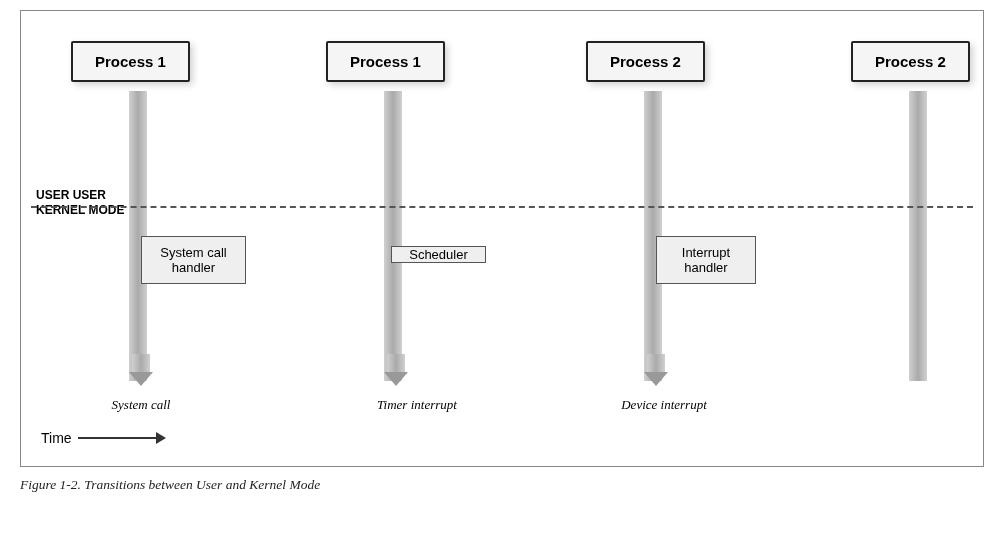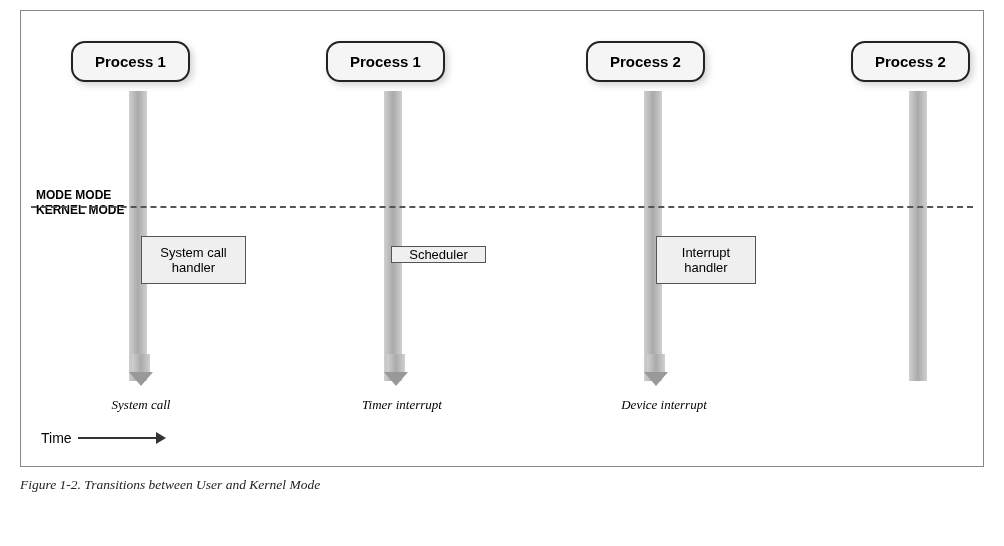--- a/index.html
+++ b/index.html
@@ -14,21 +14,21 @@
     .diagram-container {
       border: 1.5px solid #888;
       background: #fff;
       padding: 20px 10px 15px 10px;
       position: relative;
       margin-bottom: 10px;
     }
 
     .process-box {
       border: 2.5px solid #222;
-      border-radius: 14px;
+      border-radius: 2px;
       padding: 10px 22px;
       font-size: 15px;
       font-weight: 600;
       font-family: Arial, Helvetica, sans-serif;
       background: #f5f5f5;
       box-shadow: 3px 3px 7px rgba(0,0,0,0.18);
       text-align: center;
       white-space: nowrap;
       z-index: 2;
       position: relative;
@@ -160,21 +160,21 @@
     
     .event-lbl {
       position: absolute;
       font-style: italic;
       font-size: 13px;
       font-family: Georgia, serif;
       text-align: center;
     }
 
     .evlbl-1 { bottom: 38px; left: 50px; width: 120px; }
-    .evlbl-2 { bottom: 38px; left: 306px; width: 130px; }
+    .evlbl-2 { bottom: 38px; left: 321px; width: 130px; }
     .evlbl-3 { bottom: 38px; left: 563px; width: 140px; margin-top: 45px; }
 
     
     .time-section {
       position: absolute;
       bottom: 5px;
       left: 10px;
       display: flex;
       align-items: center;
       font-family: Arial, Helvetica, sans-serif;
@@ -190,21 +190,21 @@
     <div class="vline-1"></div>
     <div class="vline-2"></div>
     <div class="vline-3"></div>
     <div class="vline-4"></div>
 
     <div class="proc-p1a process-box">Process 1</div>
     <div class="proc-p1b process-box">Process 1</div>
     <div class="proc-p2a process-box">Process 2</div>
     <div class="proc-p2b process-box">Process 2</div>
 
-    <div class="user-mode-text">MODE MODE</div>
+    <div class="user-mode-text">USER USER</div>
     <div class="kernel-mode-text">KERNEL MODE</div>
     <div class="mode-divider"></div>
 
     <div class="handler-syscall">
       <span>System call</span><br>
       <span>handler</span>
     </div>
 
     <div class="handler-scheduler">
       <span>Scheduler</span>

